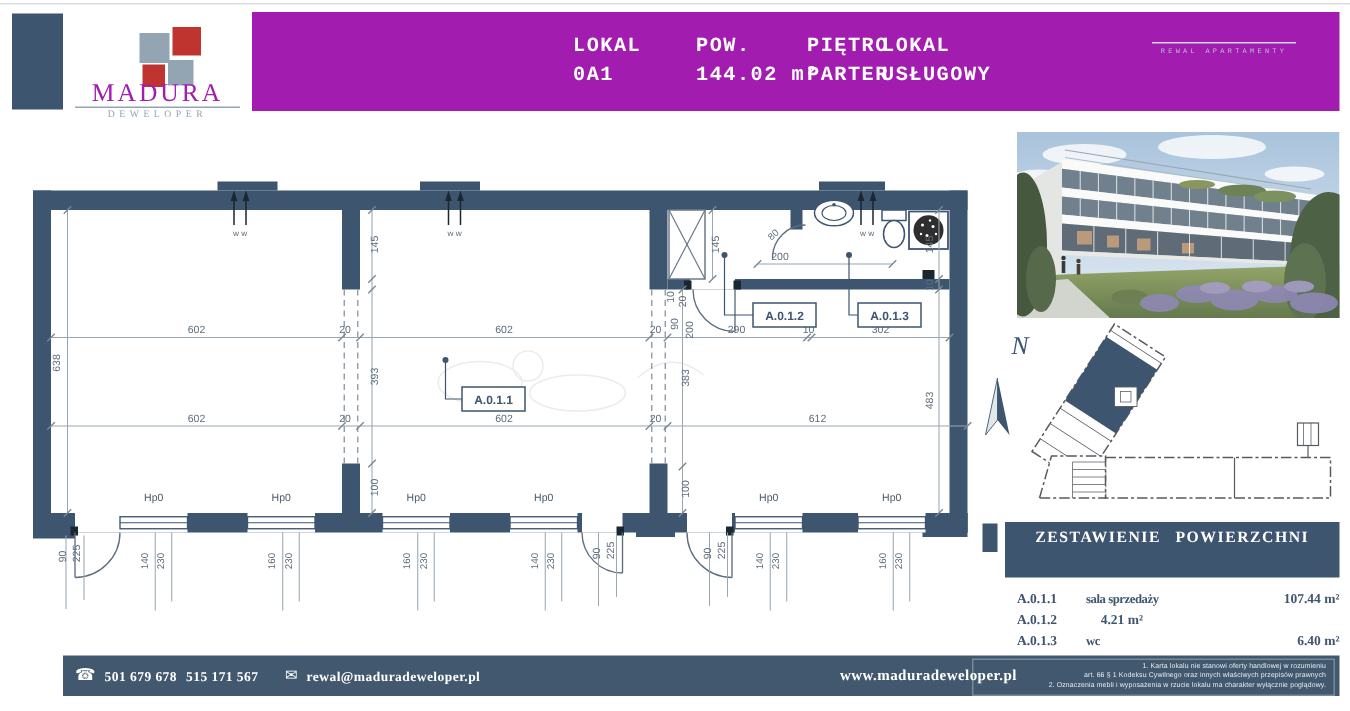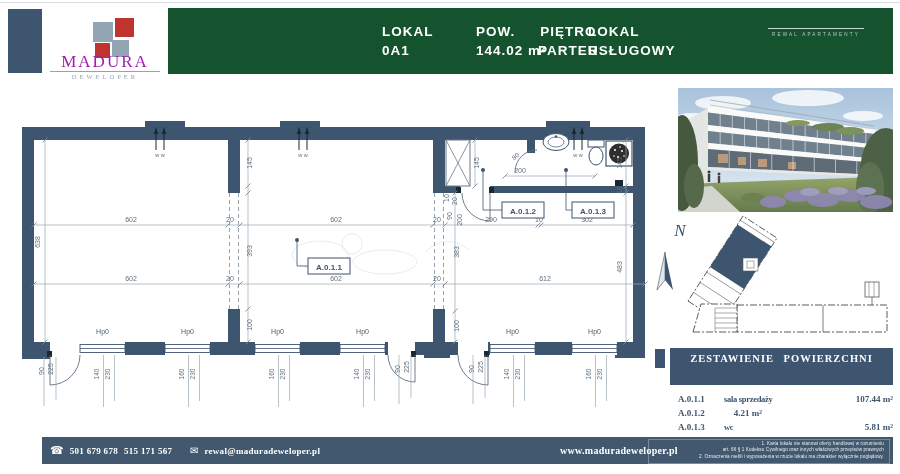--- a/index.html
+++ b/index.html
@@ -7,21 +7,21 @@
   .abs{position:absolute;}
   
   #topline{left:0;top:2px;width:900px;height:1px;background:#d9dde2;}
   #header{left:8px;top:8px;width:885px;height:66px;display:flex;}
   #header-sq{width:34px;height:64px;margin-top:1px;background:#3e5570;}
   #logo-box{width:126px;height:66px;background:#fff;position:relative;}
   .lsq{position:absolute;}
   #brand-name{position:absolute;left:0;top:44px;width:100%;text-align:center;font-family:"Liberation Serif",serif;font-size:17px;letter-spacing:2px;color:#a21caf;}
   #brand-rule{position:absolute;left:8px;top:63px;width:110px;height:1px;background:#93a5b2;}
   #brand-sub{position:absolute;left:0;top:65px;width:100%;text-align:center;font-family:"Liberation Serif",serif;font-size:6.5px;letter-spacing:3px;color:#93a5b2;}
-  #header-bar{flex:1;background:#14532d;position:relative;color:#fff;font-family:Liberation Sans, sans-serif;}
+  #header-bar{flex:1;background:#a21caf;position:relative;color:#fff;font-family:Liberation Mono, monospace;}
   .hfield{position:absolute;top:14px;}
   .hlabel,.hvalue{font-size:13.5px;font-weight:bold;letter-spacing:1px;line-height:19px;white-space:nowrap;}
   #project-block{position:absolute;right:22px;top:16px;width:110px;text-align:center;}
   #project-title{font-size:13.5px;letter-spacing:2px;font-weight:bold;white-space:nowrap;}
   #project-rule{margin:4px auto 3px auto;width:96px;height:1px;background:#cdd6de;}
   #project-sub{font-size:4.6px;letter-spacing:2.2px;color:#b9c5d0;white-space:nowrap;}
   
   #plan-svg{left:0;top:0;}
   
   #photo-svg{left:678px;top:88px;}
@@ -60,21 +60,21 @@
     <div id="brand-name">MADURA</div>
     <div id="brand-rule"></div>
     <div id="brand-sub">DEWELOPER</div>
   </div>
   <div id="header-bar">
     <div id="header-fields">
         <div class="hfield" style="left: 214px;">
           <div class="hlabel">LOKAL</div>
           <div class="hvalue">0A1</div>
         </div>
-        <div class="hfield" style="left: 308px;">
+        <div class="hfield" style="left: 296px;">
           <div class="hlabel">POW.</div>
           <div class="hvalue">144.02 m²</div>
         </div>
         <div class="hfield" style="left: 370px; text-align: center;">
           <div class="hlabel">PIĘTRO</div>
           <div class="hvalue">PARTER</div>
         </div>
         <div class="hfield" style="left: 420px;">
           <div class="hlabel">LOKAL</div>
           <div class="hvalue">USŁUGOWY</div>
@@ -490,21 +490,21 @@
         <span class="rname">sala sprzedaży</span>
         <span class="rarea">107.44 m²</span>
       </div>
       <div class="arow">
         <span class="rid">A.0.1.2</span>
         <span class="rarea">4.21 m²</span>
       </div>
       <div class="arow">
         <span class="rid">A.0.1.3</span>
         <span class="rname">wc</span>
-        <span class="rarea">5.81 m²</span>
+        <span class="rarea">6.40 m²</span>
       </div>
     </div>
 </div>
 
 <div class="abs" id="footer">
   <div class="fitem" id="f-phone">
     <span class="ficon">☎</span>
     <span class="ftext">501 679 678</span>
     <span class="ftext">515 171 567</span>
   </div>

